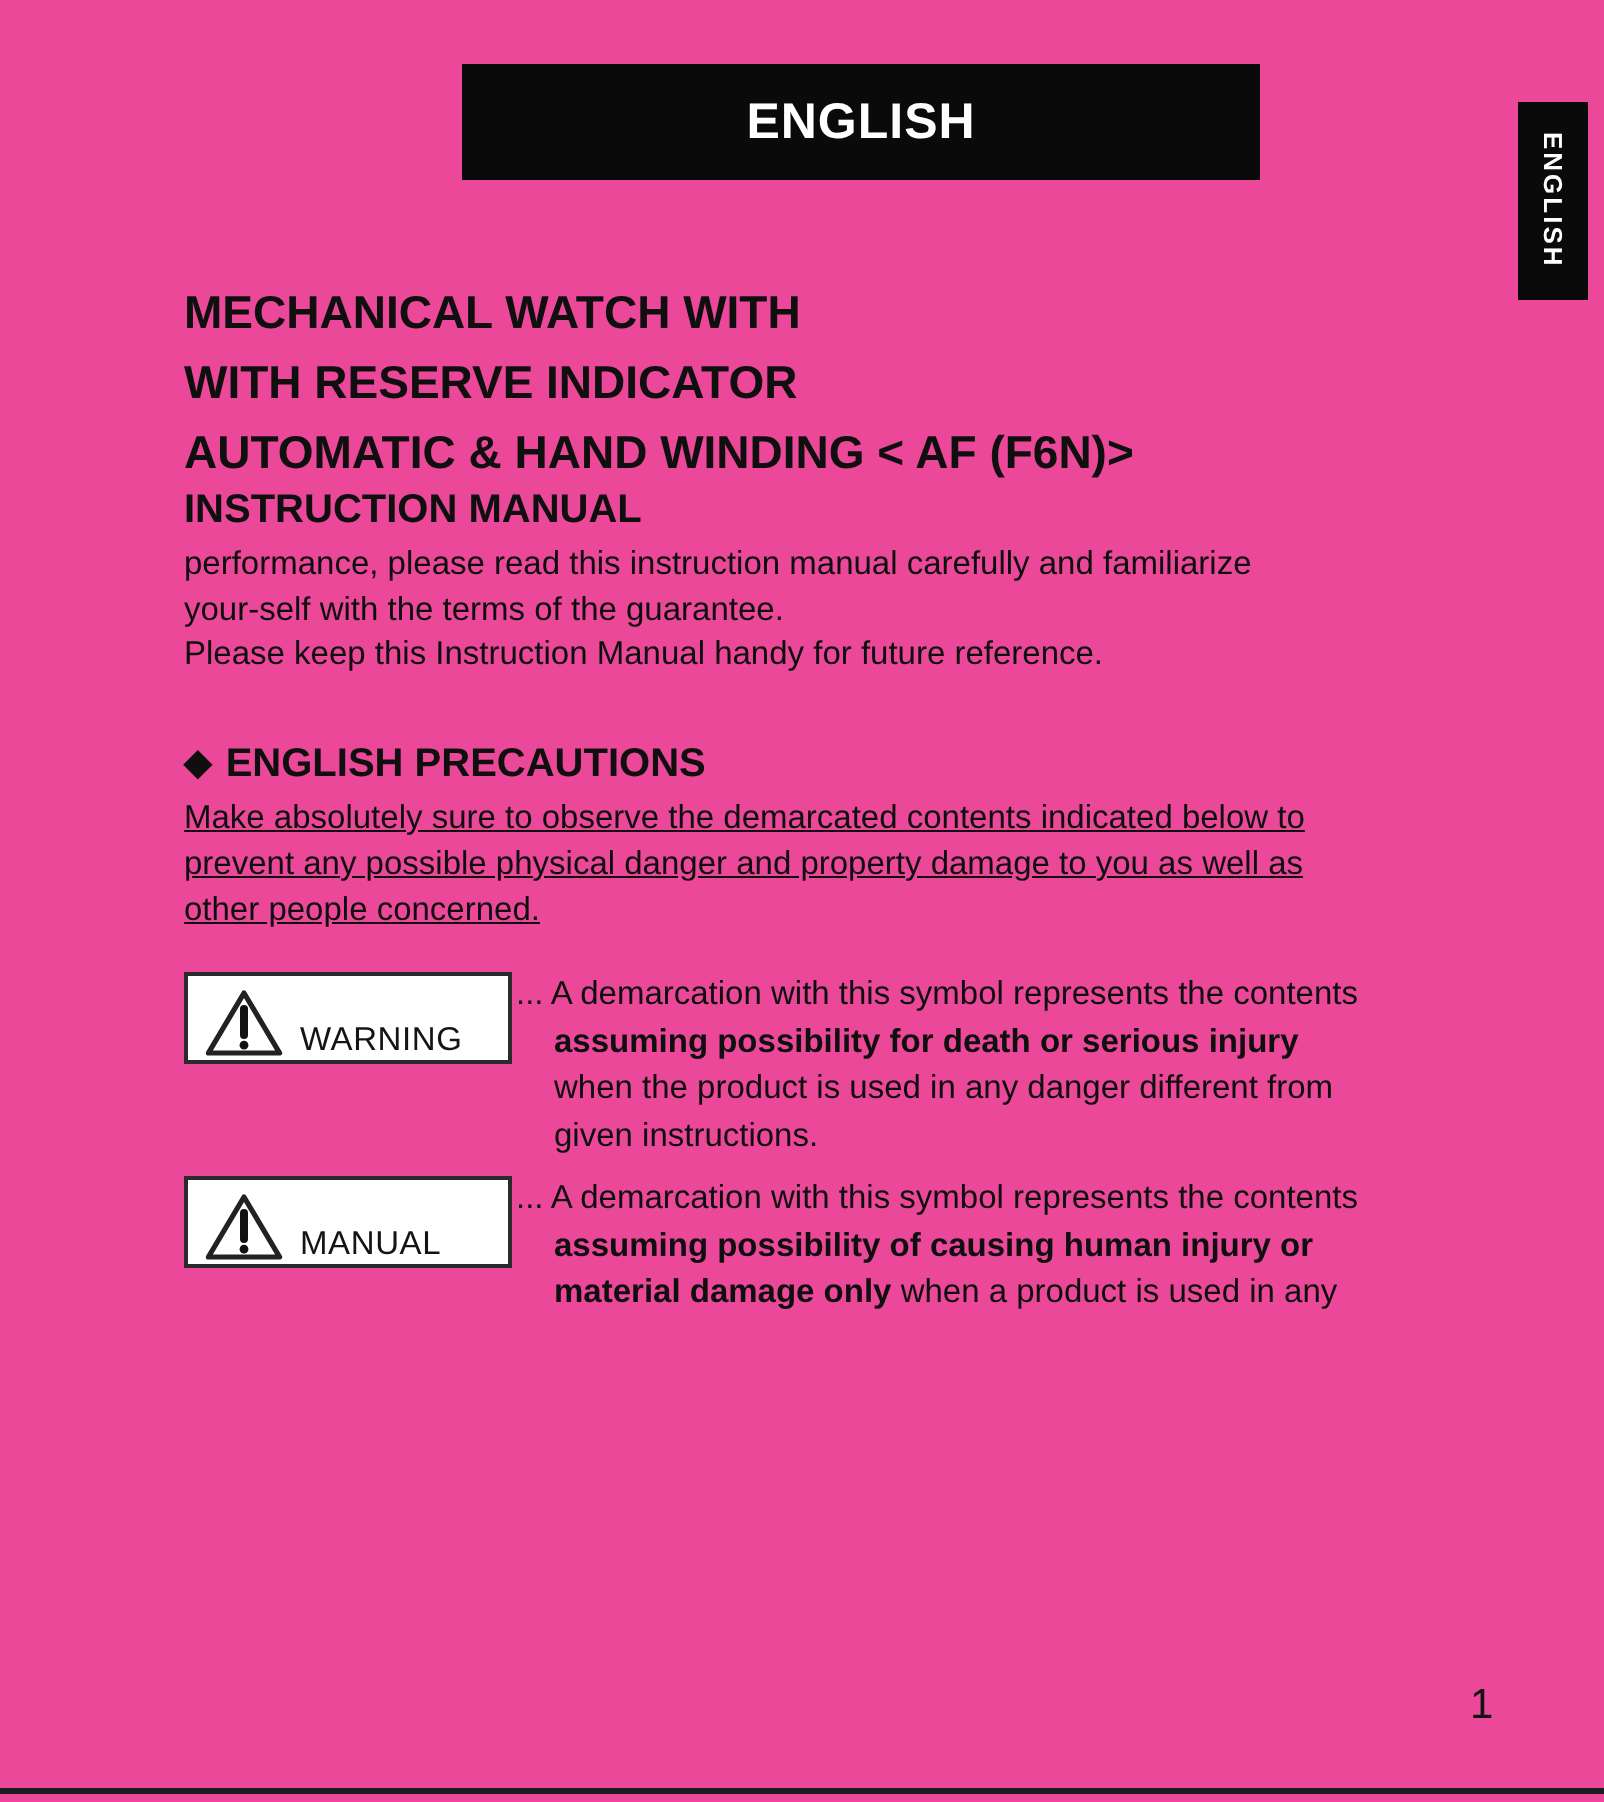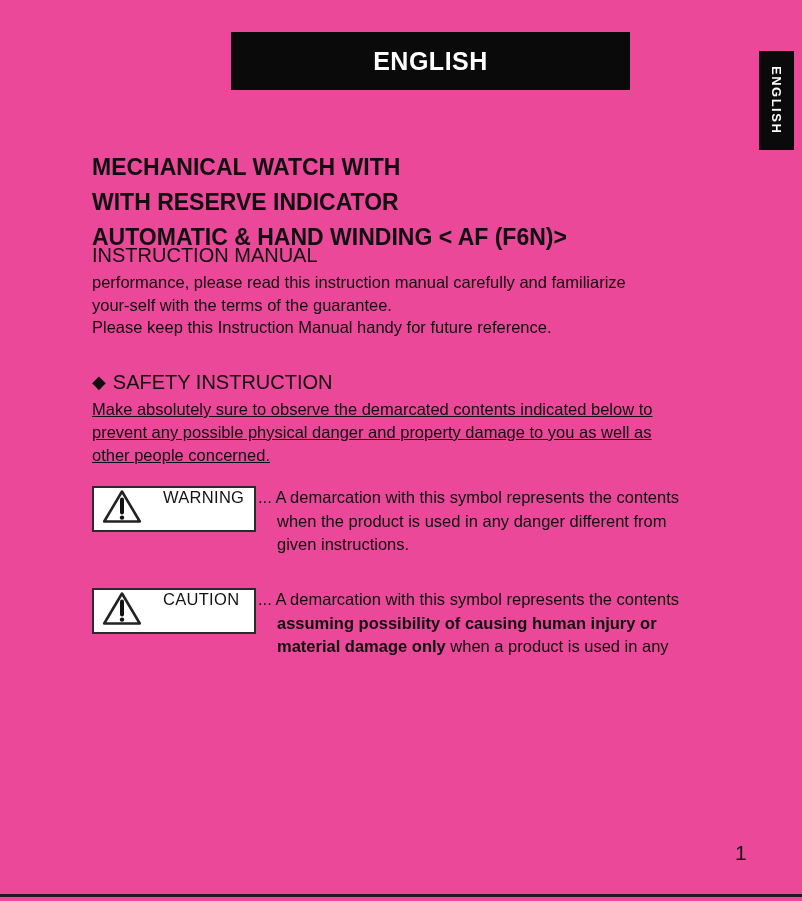--- a/index.html
+++ b/index.html
@@ -46,33 +46,33 @@
   .side-tab-text {
     writing-mode: vertical-rl;
     font-size: 13px;
     font-weight: bold;
     letter-spacing: 1.5px;
     white-space: nowrap;
   }
   .title {
     position: absolute;
     left: 92px;
-    top: 150px;
+    top: 139px;
     margin: 0;
     font-size: 23px;
     font-weight: bold;
     line-height: 35px;
     white-space: nowrap;
   }
   .h2 {
     position: absolute;
     left: 92px;
     margin: 0;
     font-size: 20px;
-    font-weight: normal;
+    font-weight: bold;
     white-space: nowrap;
   }
   .h2-instruction { top: 244px; }
   .h2-safety { top: 371px; }
   .diamond {
     display: inline-block;
     font-size: 18px;
     margin-right: 7px;
     transform: translateY(-1px);
   }
@@ -93,24 +93,23 @@
   }
   .warning-row { top: 486px; }
   .caution-row { top: 588px; }
   .notice-box {
     box-sizing: border-box;
     width: 164px;
     height: 46px;
     border: 2px solid #2b2b2b;
     background: #ffffff;
     display: flex;
-    align-items: flex-start;
+    align-items: flex-end;
     padding-left: 7px;
     flex: none;
-    gap: 13px;
   }
   .notice-box .tri {
     flex: none;
     display: block;
   }
   .notice-label {
     font-size: 16.5px;
     margin-left: 7px;
     letter-spacing: 0.3px;
     color: #141414;
@@ -160,53 +159,54 @@
 
   <h2 class="h2 h2-instruction">INSTRUCTION MANUAL</h2>
 
   <div class="body-block intro-block">
     <div class="body-line">performance, please read this instruction manual carefully and familiarize</div>
     <div class="body-line">your-self with the terms of the guarantee.</div>
     <div class="body-line">Please keep this Instruction Manual handy for future reference.</div>
   </div>
 
   <h2 class="h2 h2-safety">
-    <span class="diamond">◆</span><span>SAFETY INSTRUCTION</span>
+    <span class="diamond">◆</span><span>ENGLISH PRECAUTIONS</span>
   </h2>
 
   <div class="body-block safety-block">
     <div class="body-line">Make absolutely sure to observe the demarcated contents indicated below to</div>
     <div class="body-line">prevent any possible physical danger and property damage to you as well as</div>
     <div class="body-line">other people concerned.</div>
   </div>
 
   <div class="notice-row warning-row">
     <div class="notice-box">
       <svg class="tri" width="42" height="37" viewBox="0 0 42 37" aria-hidden="true">
         <path d="M21 3.5 L38.8 33.5 L3.2 33.5 Z" fill="none" stroke="#222222" stroke-width="2.6" stroke-linejoin="round"></path>
         <path d="M21 11.5 L21 24.5" stroke="#111111" stroke-width="4" stroke-linecap="round"></path>
         <circle cx="21" cy="29.6" r="2.2" fill="#111111"></circle>
       </svg>
       <span class="notice-label">WARNING</span>
     </div>
     <div class="notice-text">
       <div class="notice-line"><span class="bold-seg"></span><span>... A demarcation with this symbol represents the contents</span></div>
+      <div class="notice-line"><span class="bold-seg">assuming possibility for death or serious injury</span><span></span></div>
       <div class="notice-line"><span class="bold-seg"></span><span>when the product is used in any danger different from</span></div>
       <div class="notice-line"><span class="bold-seg"></span><span>given instructions.</span></div>
     </div>
   </div>
 
   <div class="notice-row caution-row">
     <div class="notice-box">
       <svg class="tri" width="42" height="37" viewBox="0 0 42 37" aria-hidden="true">
         <path d="M21 3.5 L38.8 33.5 L3.2 33.5 Z" fill="none" stroke="#222222" stroke-width="2.6" stroke-linejoin="round"></path>
         <path d="M21 11.5 L21 24.5" stroke="#111111" stroke-width="4" stroke-linecap="round"></path>
         <circle cx="21" cy="29.6" r="2.2" fill="#111111"></circle>
       </svg>
-      <span class="notice-label">CAUTION</span>
+      <span class="notice-label">MANUAL</span>
     </div>
     <div class="notice-text">
       <div class="notice-line"><span class="bold-seg"></span><span>... A demarcation with this symbol represents the contents</span></div>
       <div class="notice-line"><span class="bold-seg">assuming possibility of causing human injury or</span><span></span></div>
       <div class="notice-line"><span class="bold-seg">material damage only</span><span> when a product is used in any</span></div>
     </div>
   </div>
 
   <div class="page-number">1</div>
 

